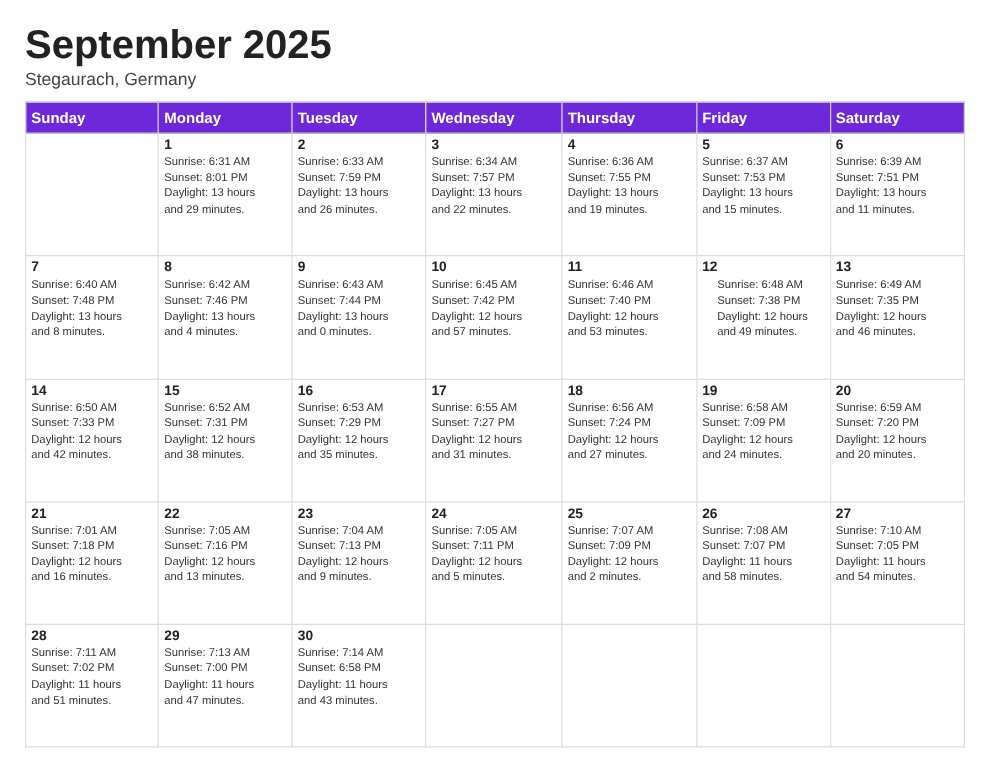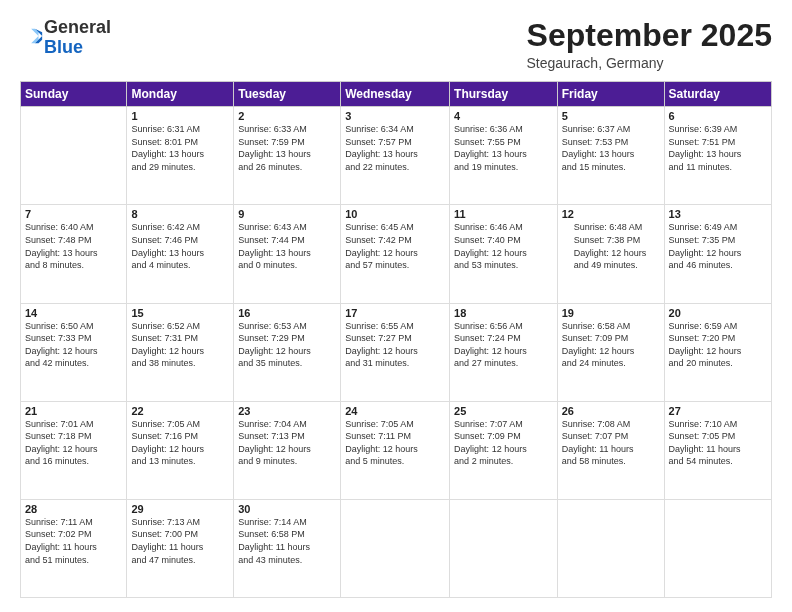--- a/index.html
+++ b/index.html
@@ -51,21 +51,21 @@
       font-size: 14px;
       color: #444;
       margin-top: 2px;
     }
     .calendar {
       width: 100%;
       border-collapse: collapse;
       flex: 1;
     }
     .calendar thead tr th {
-      background-color: #4c1d95;
+      background-color: #6d28d9;
       color: #fff;
       font-size: 12px;
       font-weight: bold;
       padding: 5px 4px;
       border: 1px solid #ccc;
       text-align: left;
     }
     .calendar tbody tr td {
       border: 1px solid #ddd;
       vertical-align: top;
@@ -92,34 +92,20 @@
     }
     .last-row td {
       height: 72px;
     }
   </style>
 </head>
 <body>
 
 <div class="page">
   <div class="header">
-    <div class="logo">
-      <div>
-        <svg class="logo-icon" viewBox="0 0 24 24">
-          <polygon points="14,4 22,12 14,20 18,20 22,16 22,8" fill="#1565c0"></polygon>
-          <polygon points="10,4 18,12 10,20 14,20 18,16 18,8 14,4" fill="#42a5f5" opacity="0.6"></polygon>
-        </svg>
-      </div>
-      <div>
-        <div class="logo-text">
-          <span class="logo-general">General</span><br>
-          <span class="logo-blue">Blue</span>
-        </div>
-      </div>
-    </div>
     <div class="title-block">
       <div class="month-title">September 2025</div>
       <div class="location">Stegaurach, Germany</div>
     </div>
   </div>
 
   <table class="calendar">
     <thead>
       <tr>
       <th>Sunday</th>

